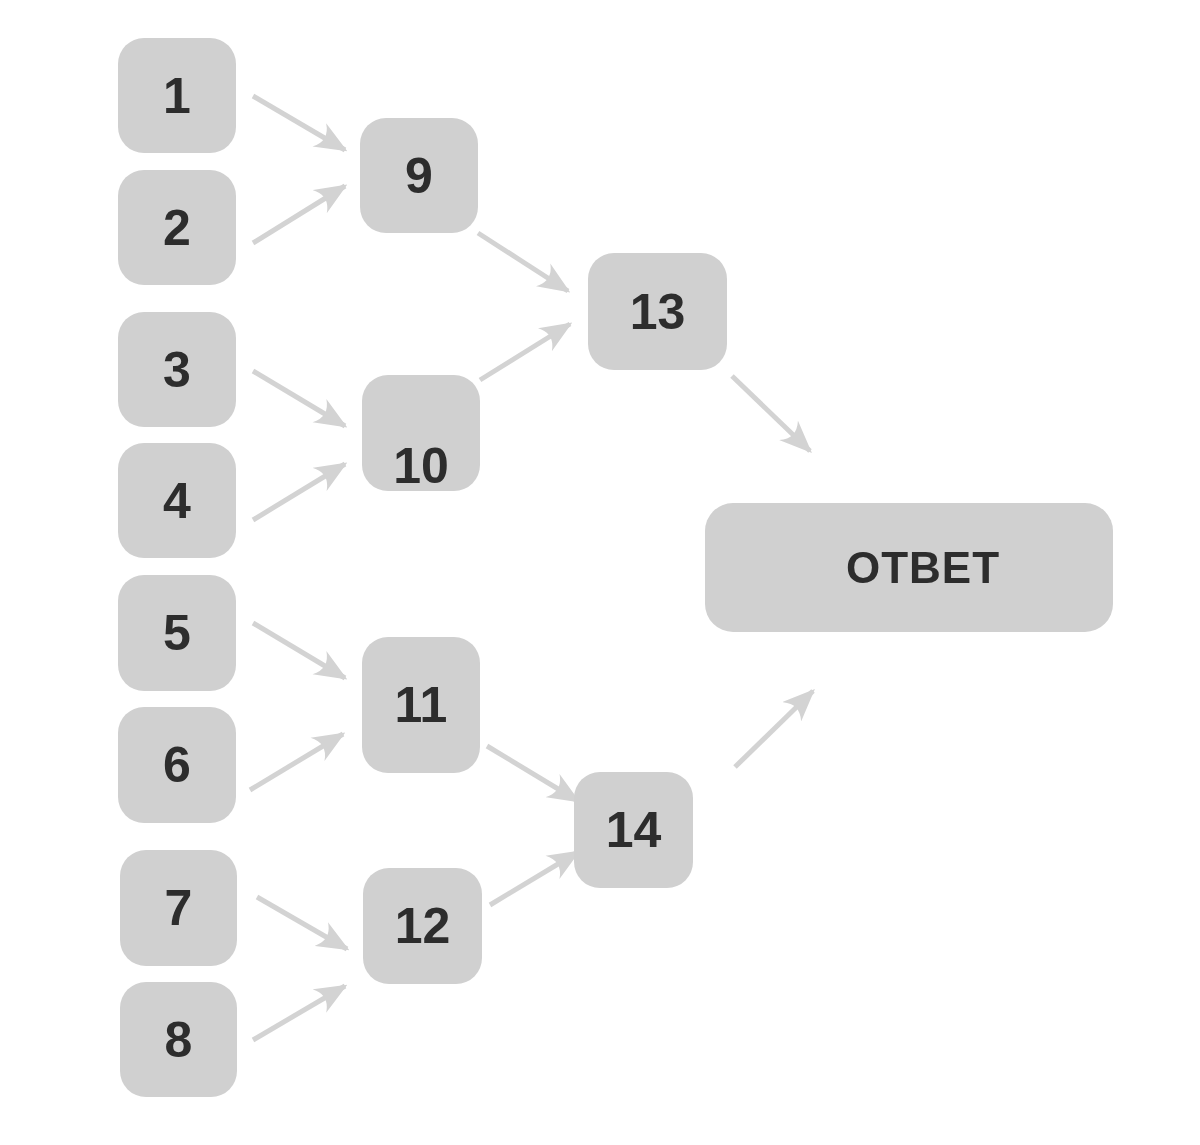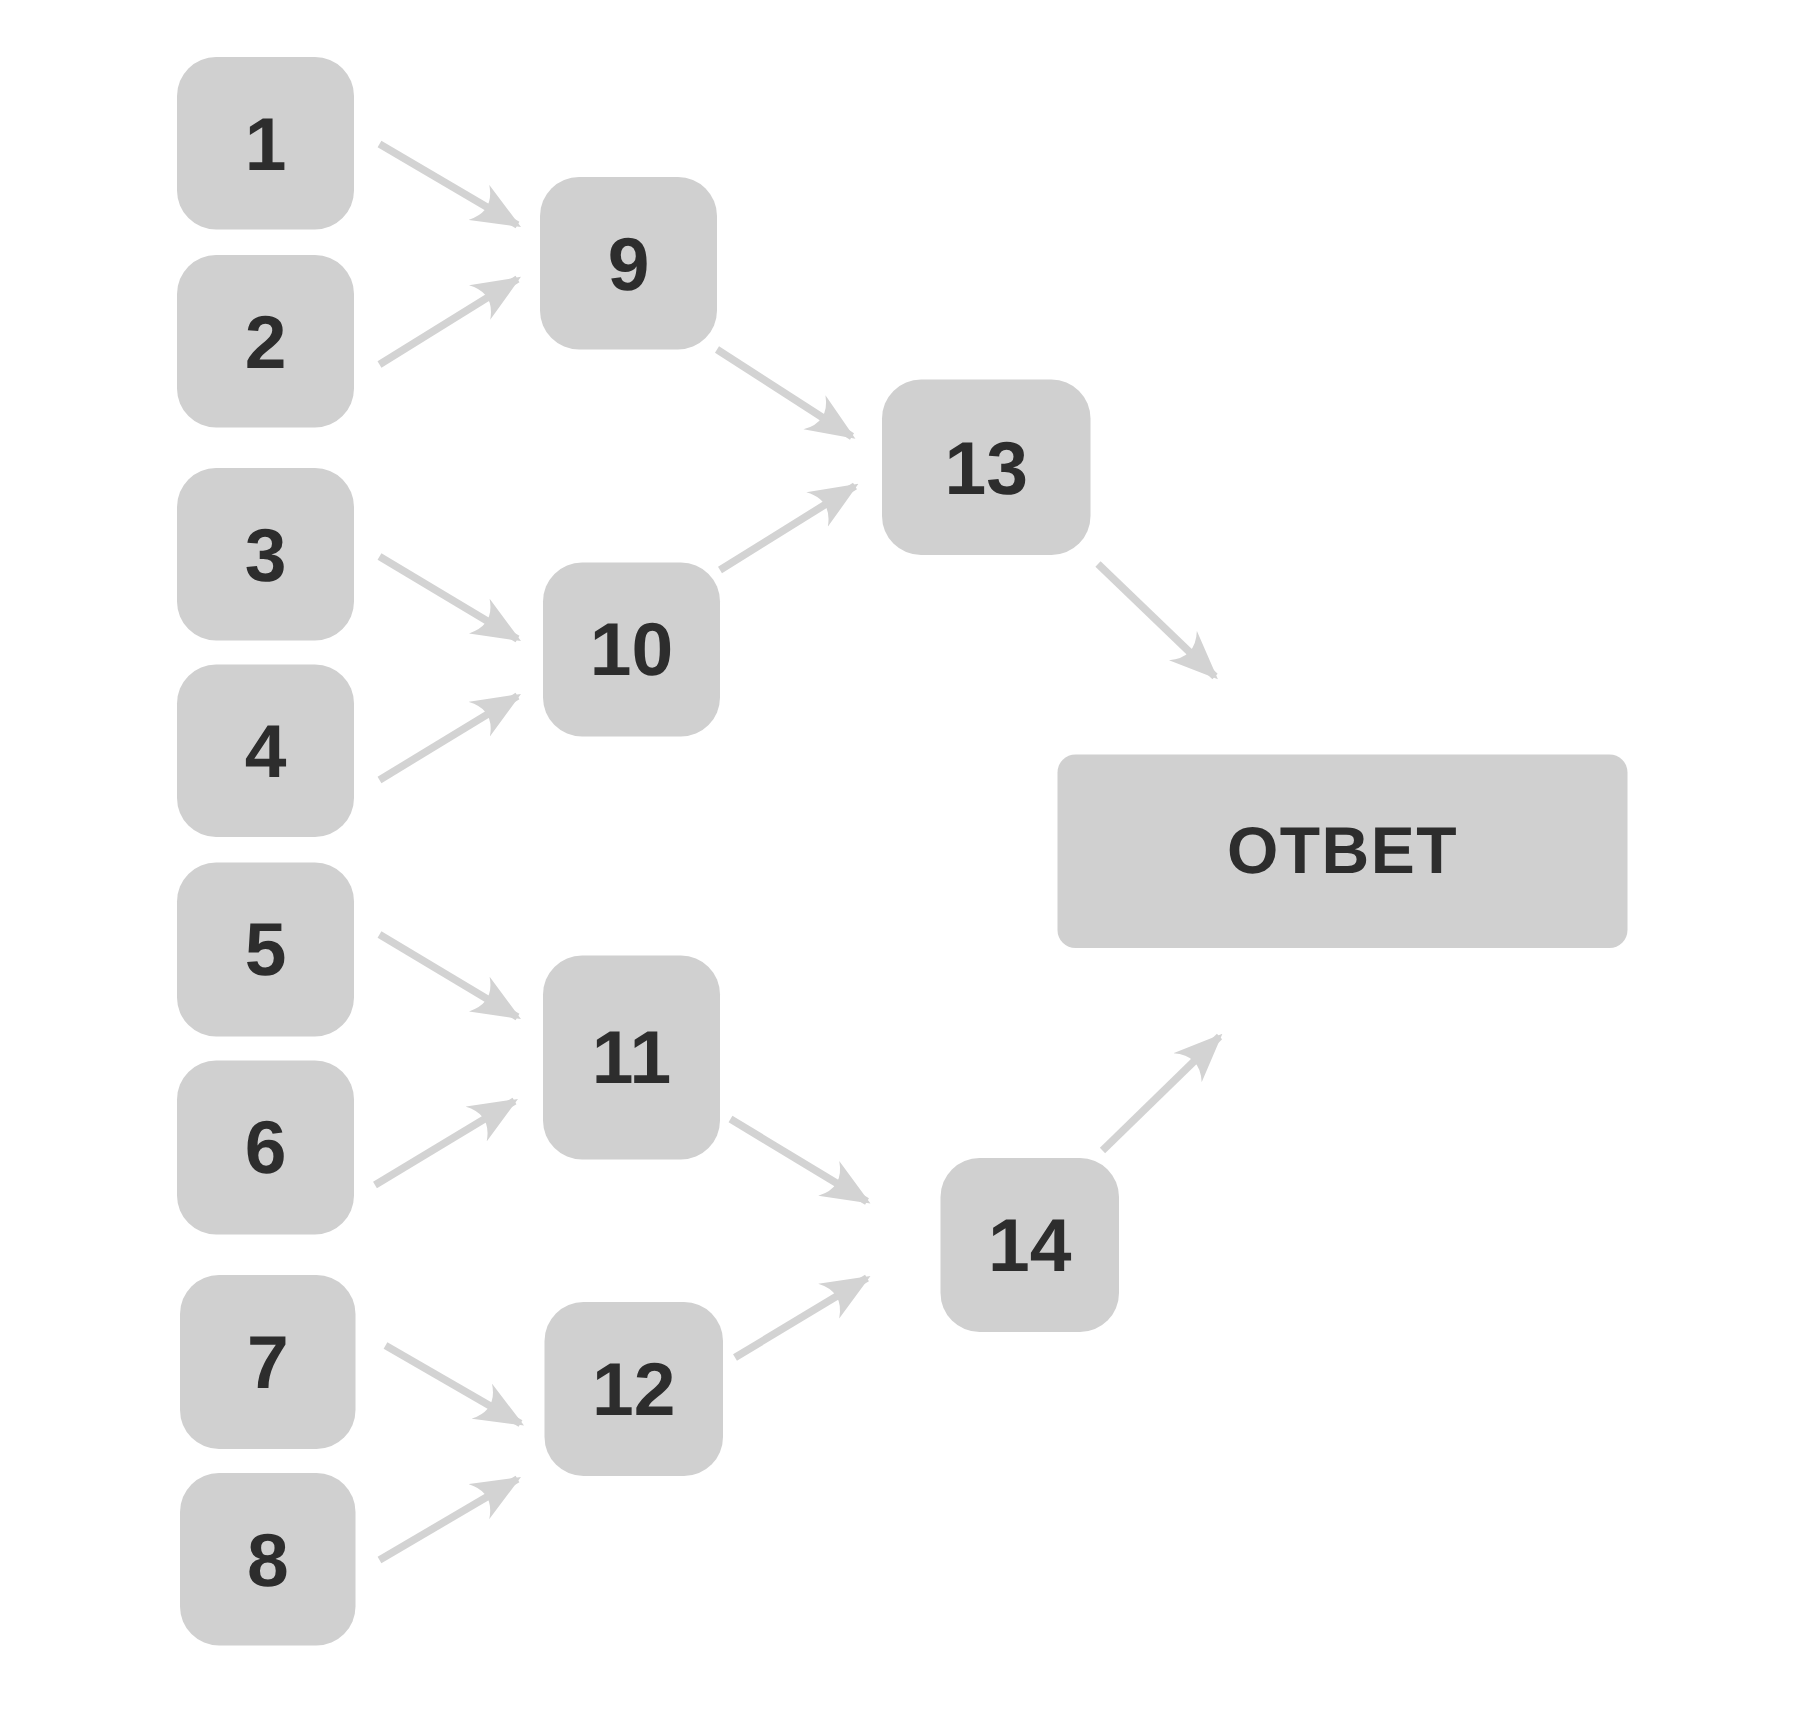--- a/index.html
+++ b/index.html
@@ -30,23 +30,24 @@
     display: flex;
     align-items: center;
     justify-content: center;
     color: var(--node-text, #2d2d2d);
     font-weight: 700;
     font-size: 50px;
     line-height: 1;
     user-select: none;
   }
   .node.answer {
-    border-radius: 12px;
+    border-radius: 28px;
     font-size: 44px;
     letter-spacing: 1px;
+    padding-left: 28px;
   }
 </style>
 </head>
 <body>
 
 <div id="canvas">
   <svg id="edges-layer" viewBox="0 0 1200 1145" xmlns="http://www.w3.org/2000/svg">
     <defs>
       <marker id="arrowhead" viewBox="0 0 12 10" refX="11" refY="5" markerWidth="6.5" markerHeight="5.5" orient="auto">
         <path d="M0,0 L12,5 L0,10 Q4.5,5 0,0 Z" fill="#d3d3d3"></path>
@@ -89,31 +90,31 @@
     </div>
     <div class="node" style="left: 120px; top: 850px; width: 117px; height: 116px;">
       <span>7</span>
     </div>
     <div class="node" style="left: 120px; top: 982px; width: 117px; height: 115px;">
       <span>8</span>
     </div>
     <div class="node" style="left: 360px; top: 118px; width: 118px; height: 115px;">
       <span>9</span>
     </div>
-    <div class="node" style="left: 362px; top: 375px; width: 118px; height: 116px;">
+    <div class="node" style="left: 362px; top: 375px; width: 118px; height: 116px; align-items: flex-end;">
       <span>10</span>
     </div>
     <div class="node" style="left: 362px; top: 637px; width: 118px; height: 136px;">
       <span>11</span>
     </div>
     <div class="node" style="left: 363px; top: 868px; width: 119px; height: 116px;">
       <span>12</span>
     </div>
     <div class="node" style="left: 588px; top: 253px; width: 139px; height: 117px;">
       <span>13</span>
     </div>
-    <div class="node" style="left: 627px; top: 772px; width: 119px; height: 116px;">
+    <div class="node" style="left: 574px; top: 772px; width: 119px; height: 116px;">
       <span>14</span>
     </div>
     <div class="node answer" style="left: 705px; top: 503px; width: 380px; height: 129px;">
       <span>ОТВЕТ</span>
     </div>
   </div>
 
 </body></html>

